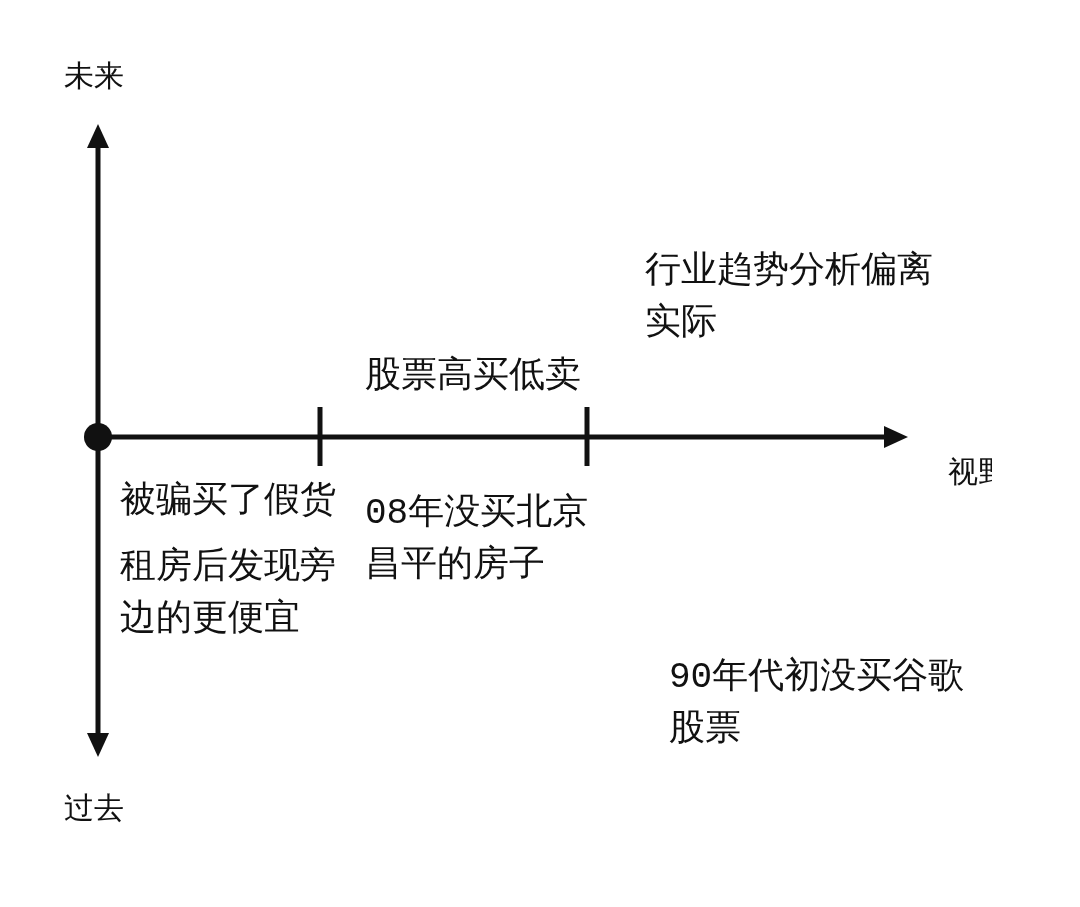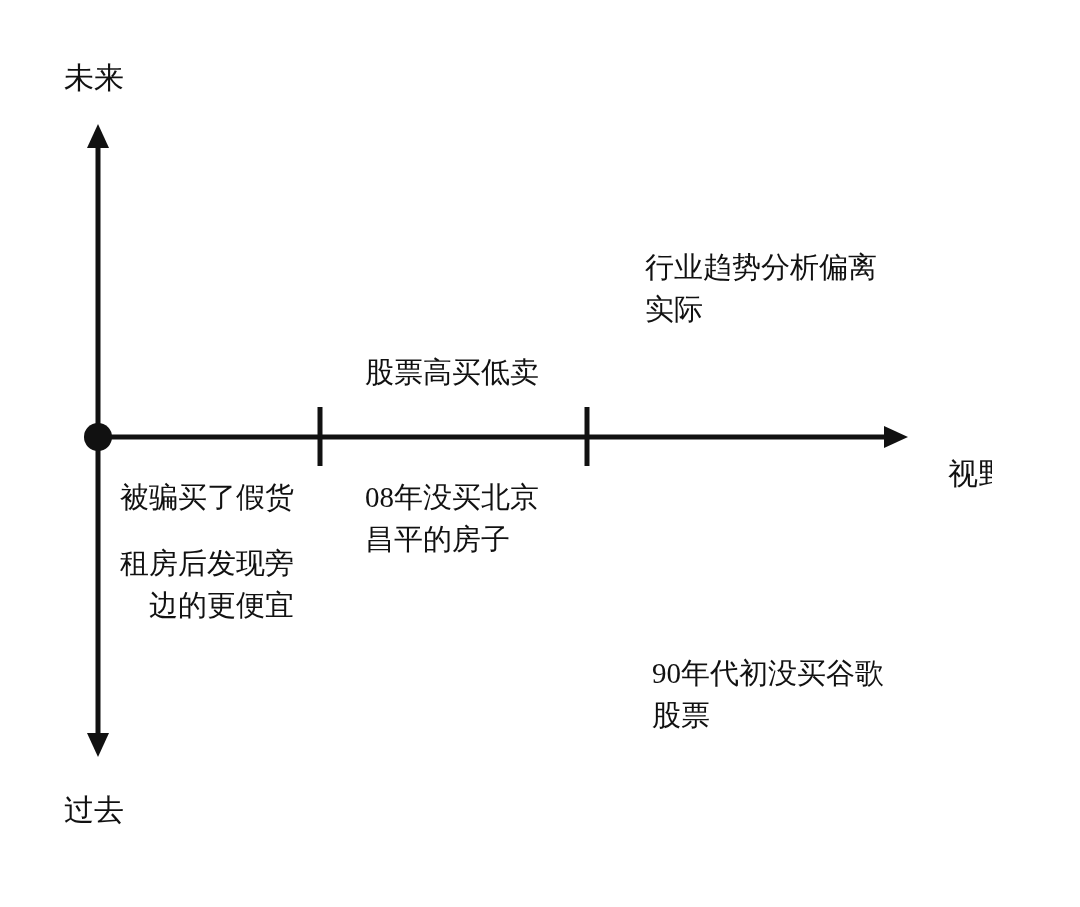--- a/index.html
+++ b/index.html
@@ -5,53 +5,53 @@
   html, body {
     margin: 0;
     padding: 0;
     background: #ffffff;
   }
   .canvas {
     position: relative;
     width: 992px;
     height: 907px;
     background: #ffffff;
-    font-family: Liberation Serif, serif;
+    font-family: Liberation Mono, monospace;
     color: #111111;
     overflow: hidden;
   }
   .axes-svg {
     position: absolute;
     left: 0;
     top: 0;
     width: 1080px;
     height: 907px;
   }
   .label {
     position: absolute;
-    font-size: 29px;
+    font-size: 36px;
     line-height: 1.45;
     white-space: pre-line;
     color: #111111;
   }
   .axis-label {
     font-size: 30px;
     line-height: 1.2;
     white-space: nowrap;
   }
   .lbl-future    { left: 64px;  top: 60px;  }
   .lbl-past      { left: 64px;  top: 783px; margin-top: 9px; }
   .lbl-vision    { left: 948px; top: 419px; margin-top: 37px; }
   .ann-industry  { left: 645px; top: 246px; }
   .ann-stock     { left: 365px; top: 351px; }
   .ann-fake      { left: 120px; top: 476px; }
-  .ann-rent      { left: 120px; top: 542px; text-align: right; }
-  .ann-house     { left: 365px; top: 476px; }
+  .ann-rent      { left: 120px; top: 542px; }
+  .ann-house     { left: 365px; top: 488px; }
   .ann-bitcoin   { left: 638px; top: 476px; }
-  .ann-google    { left: 652px; top: 652px; }
+  .ann-google    { left: 669px; top: 652px; }
 </style>
 </head>
 <body>
 
 <div class="canvas">
 
   <svg class="axes-svg" viewBox="0 0 1080 907" xmlns="http://www.w3.org/2000/svg">
 
     <line x1="98" y1="142" x2="98" y2="740" stroke="#111111" stroke-width="5"></line>
 

